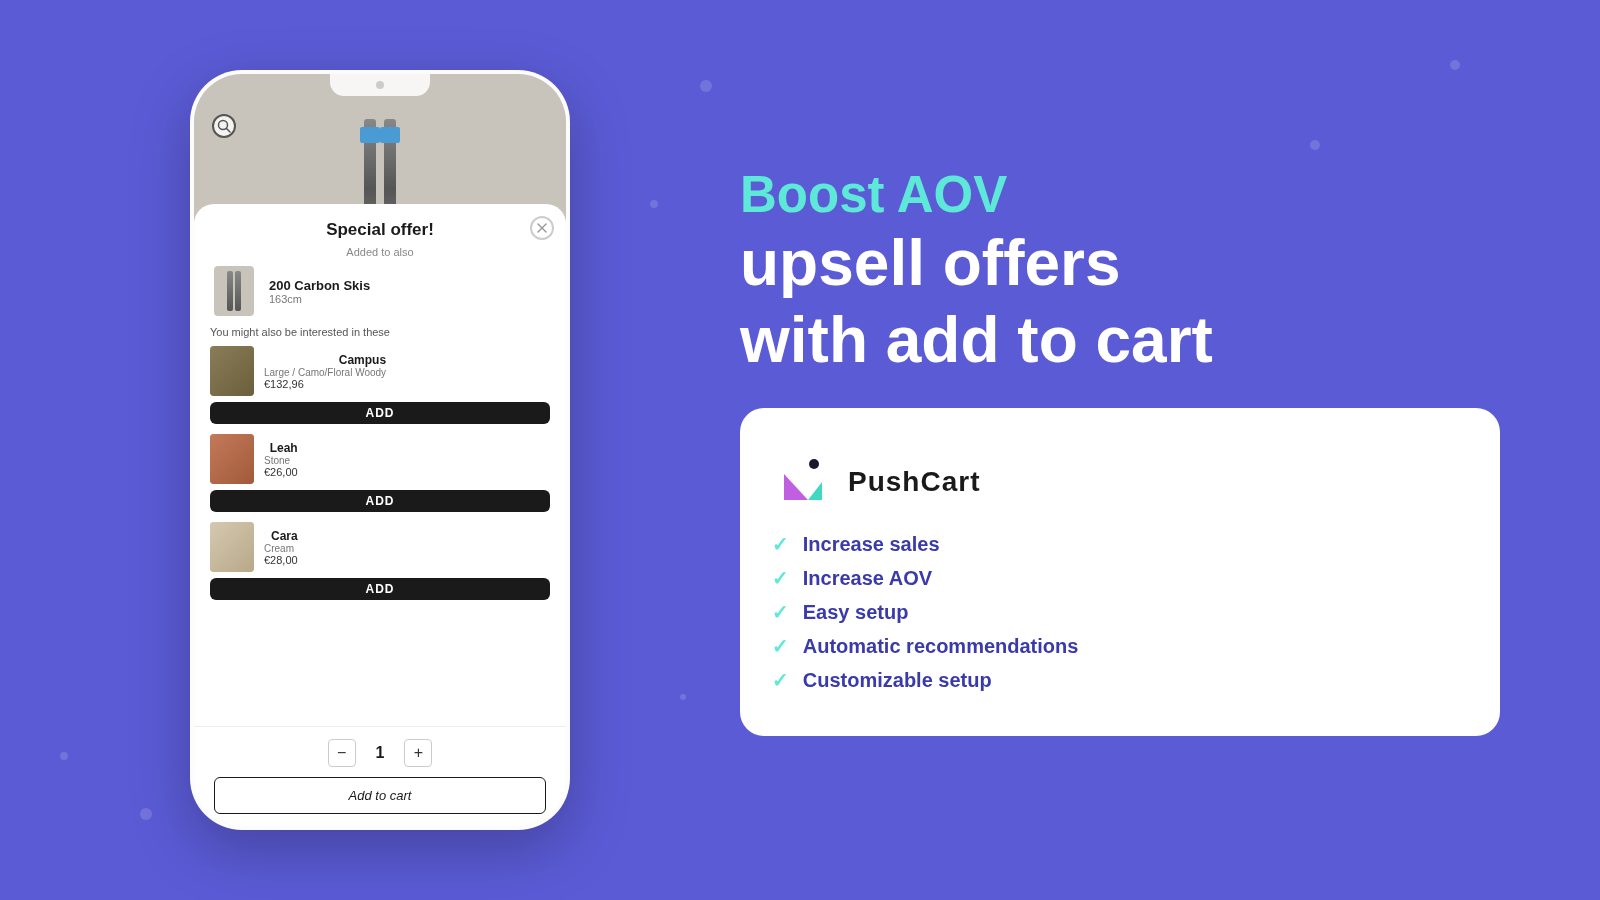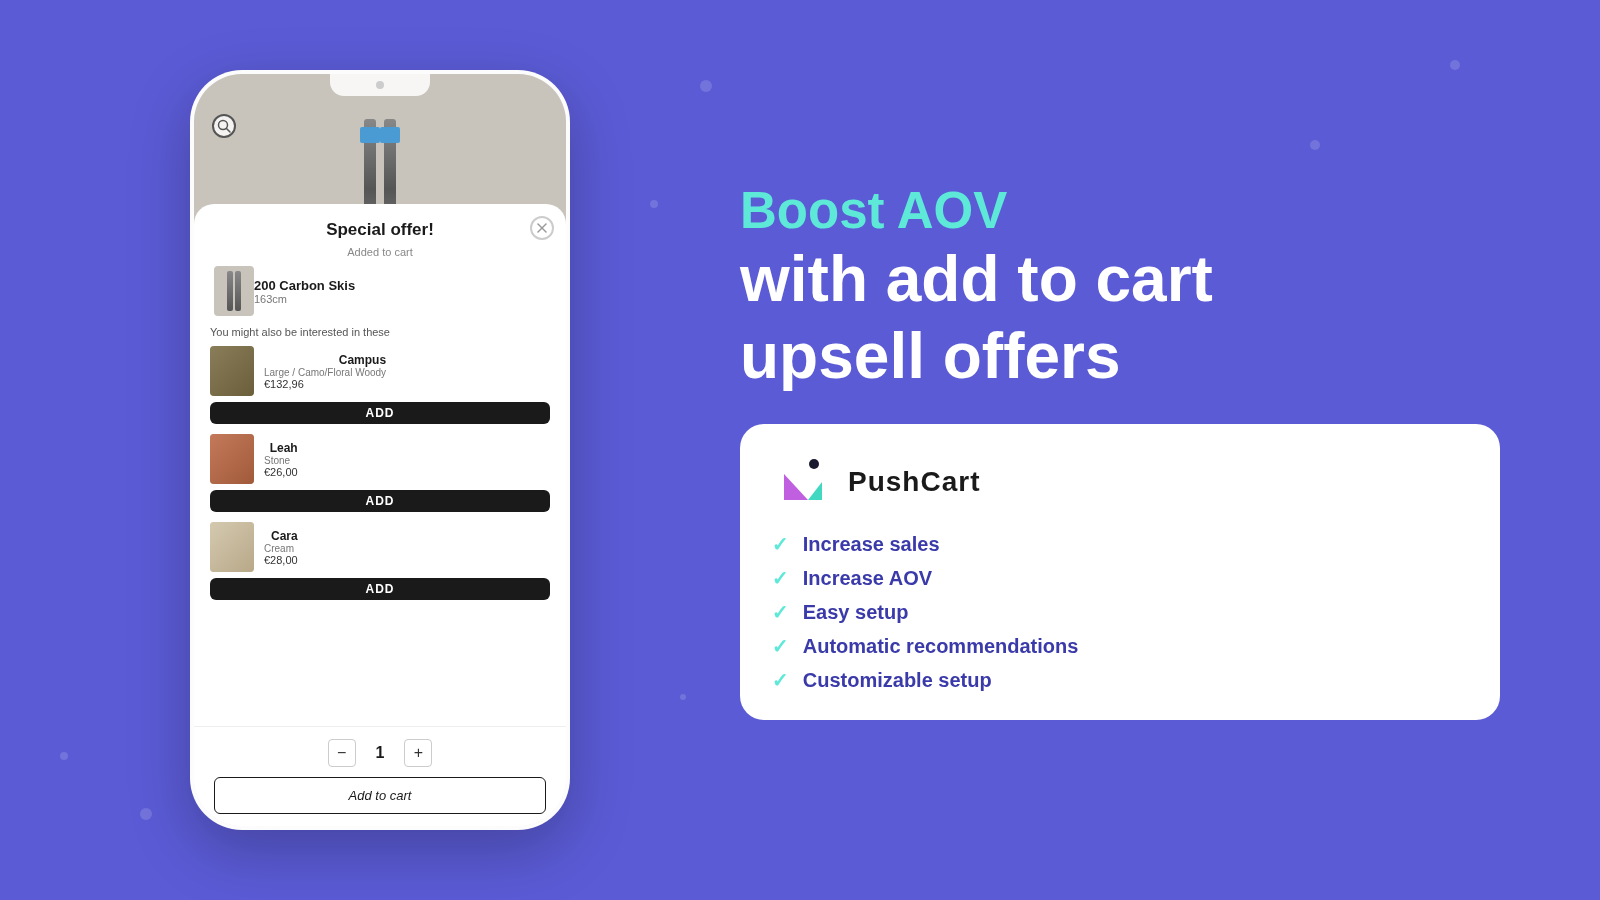--- a/index.html
+++ b/index.html
@@ -168,21 +168,21 @@
     .added-to-cart-label {
       text-align: center;
       font-size: 11px;
       color: #888;
       margin-bottom: 8px;
     }
 
     .added-product {
       display: flex;
       align-items: center;
-      gap: 0;
+      gap: 15px;
       margin-bottom: 10px;
       padding: 0 4px;
     }
 
     .added-product-img {
       width: 40px;
       height: 50px;
       background: #c8c4bc;
       border-radius: 4px;
       flex-shrink: 0;
@@ -361,21 +361,21 @@
       font-size: 64px;
       font-weight: 900;
       color: white;
       display: block;
     }
 
     
     .feature-card {
       background: white;
       border-radius: 24px;
-      padding: 28px 32px;
+      padding: 44px 32px;
       display: flex;
       flex-direction: column;
       gap: 16px;
     }
 
     .brand-row {
       display: flex;
       align-items: center;
       gap: 16px;
       margin-bottom: 4px;
@@ -461,21 +461,21 @@
 
       <div class="phone-modal">
         <div class="modal-close">
           <svg width="10" height="10" viewBox="0 0 10 10" fill="none">
             <line x1="1" y1="1" x2="9" y2="9" stroke="#999" stroke-width="1.5" stroke-linecap="round"></line>
             <line x1="9" y1="1" x2="1" y2="9" stroke="#999" stroke-width="1.5" stroke-linecap="round"></line>
           </svg>
         </div>
 
         <div class="modal-title">Special offer!</div>
-        <div class="added-to-cart-label">Added to cart</div>
+        <div class="added-to-cart-label">Added to also</div>
 
         <div class="added-product">
           <div class="added-product-img">
             <div class="ski-mini"></div>
             <div class="ski-mini"></div>
           </div>
           <div class="added-product-info">
             <div class="product-name">200 Carbon Skis</div>
             <div class="product-variant">163cm</div>
           </div>
@@ -536,22 +536,22 @@
         <button class="add-to-cart-btn">Add to cart</button>
       </div>
 
     </div>
   </div>
 
   <div class="info-section">
 
     <div class="headline">
       <span class="headline-teal">Boost AOV</span>
+      <span class="headline-white">upsell offers</span>
       <span class="headline-white">with add to cart</span>
-      <span class="headline-white">upsell offers</span>
     </div>
 
     <div class="feature-card">
 
       <div class="brand-row">
 
         <svg class="logo-svg" viewBox="0 0 60 60" xmlns="http://www.w3.org/2000/svg">
           <rect width="60" height="60" rx="14" fill="white"></rect>
 
           <circle cx="42" cy="12" r="5" fill="#1a1a2e"></circle>

